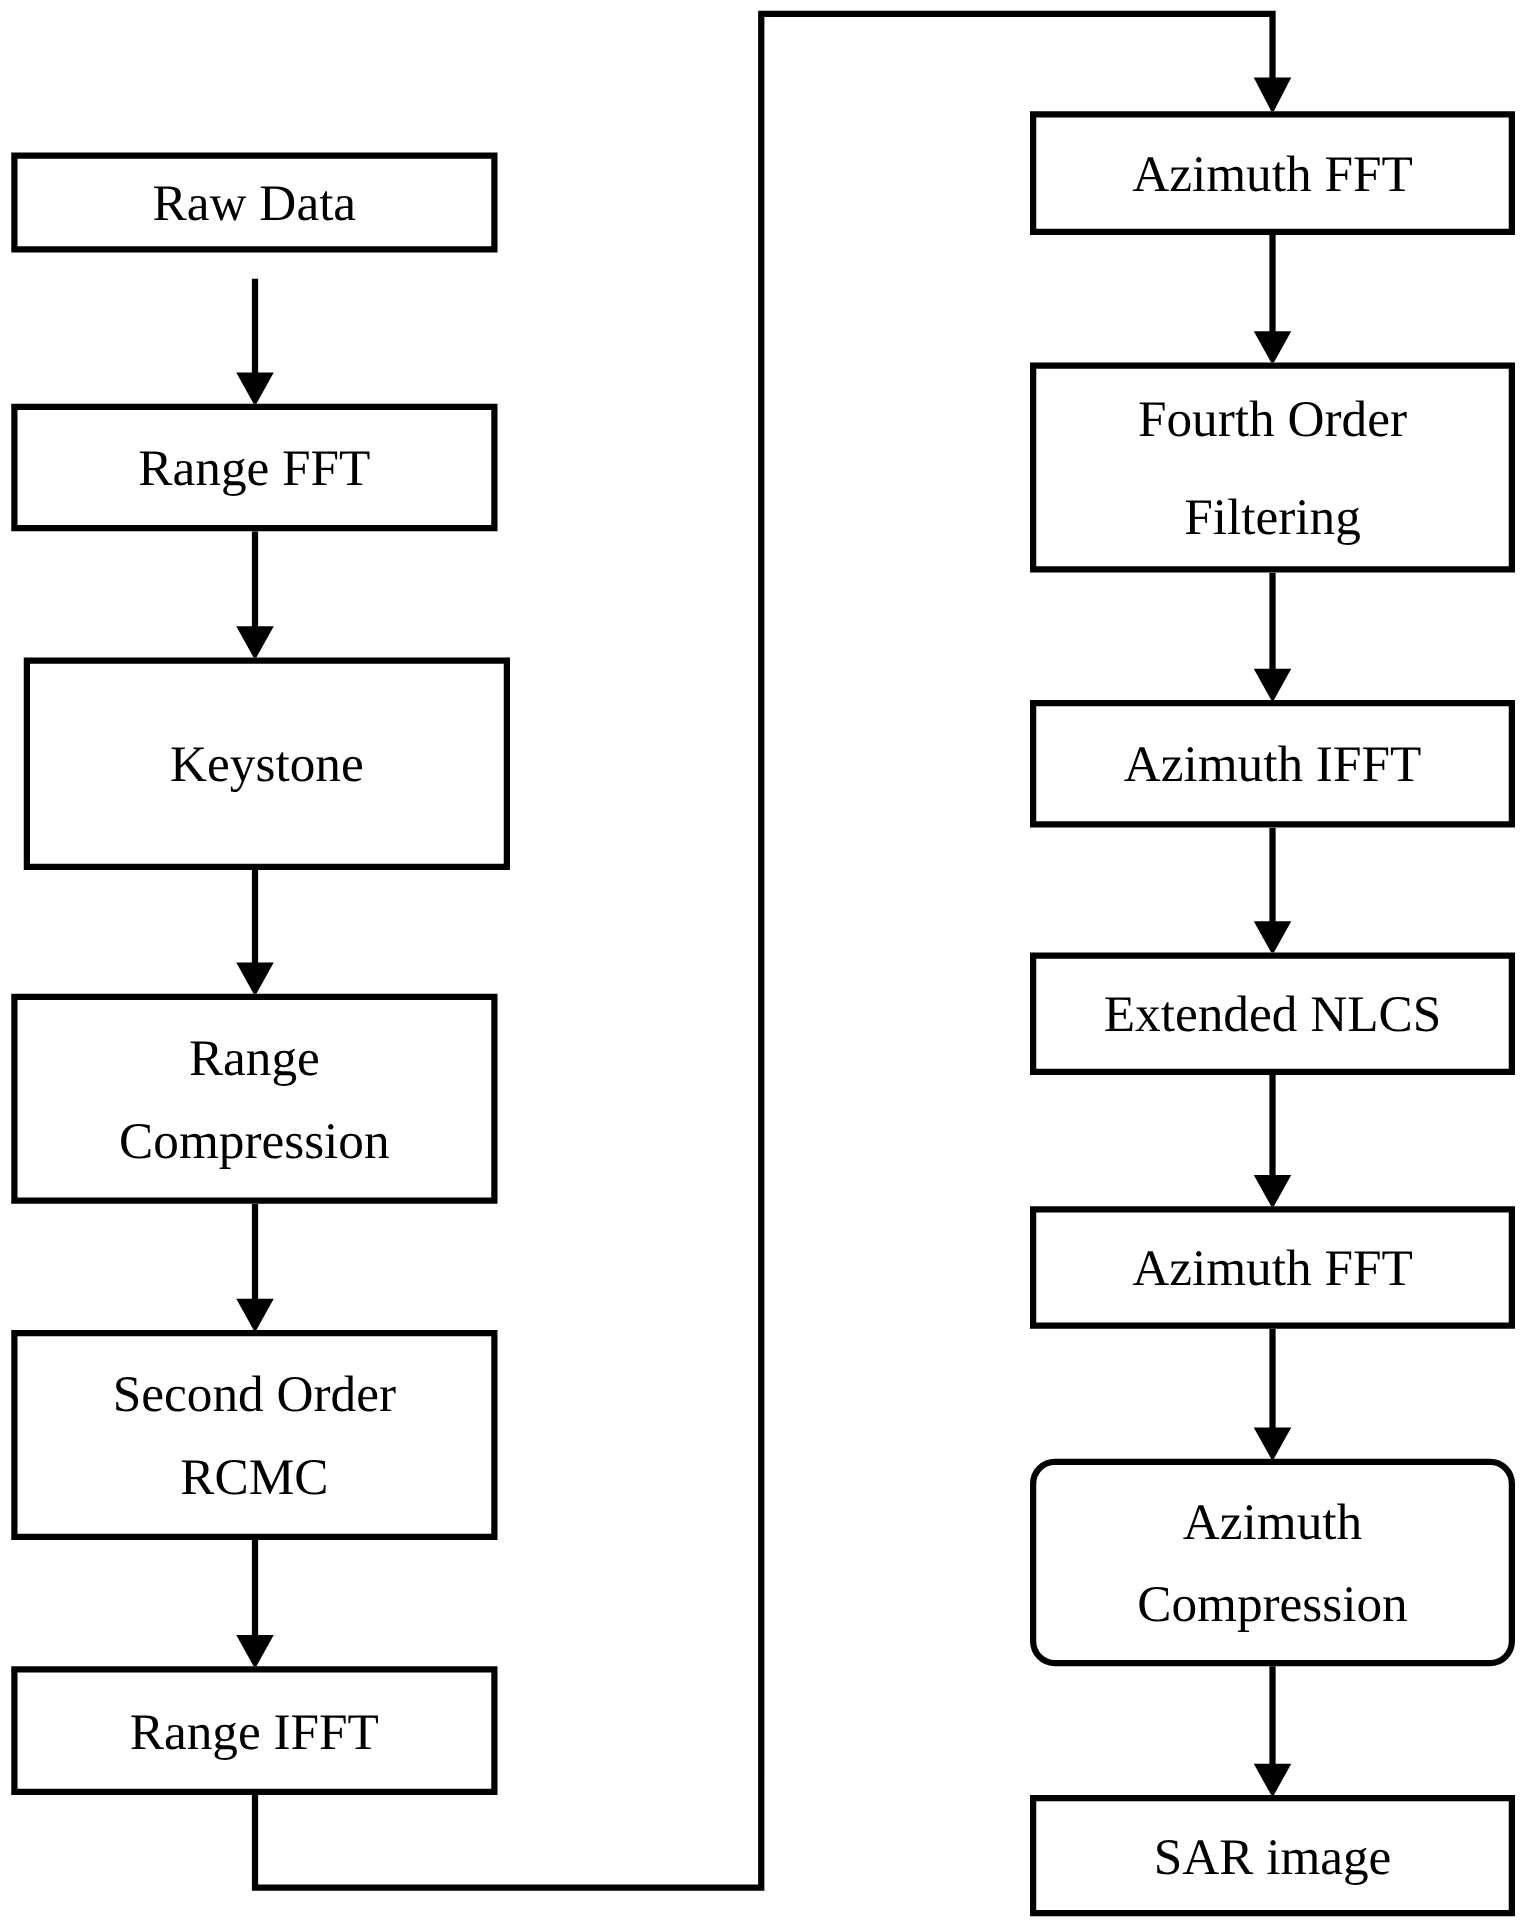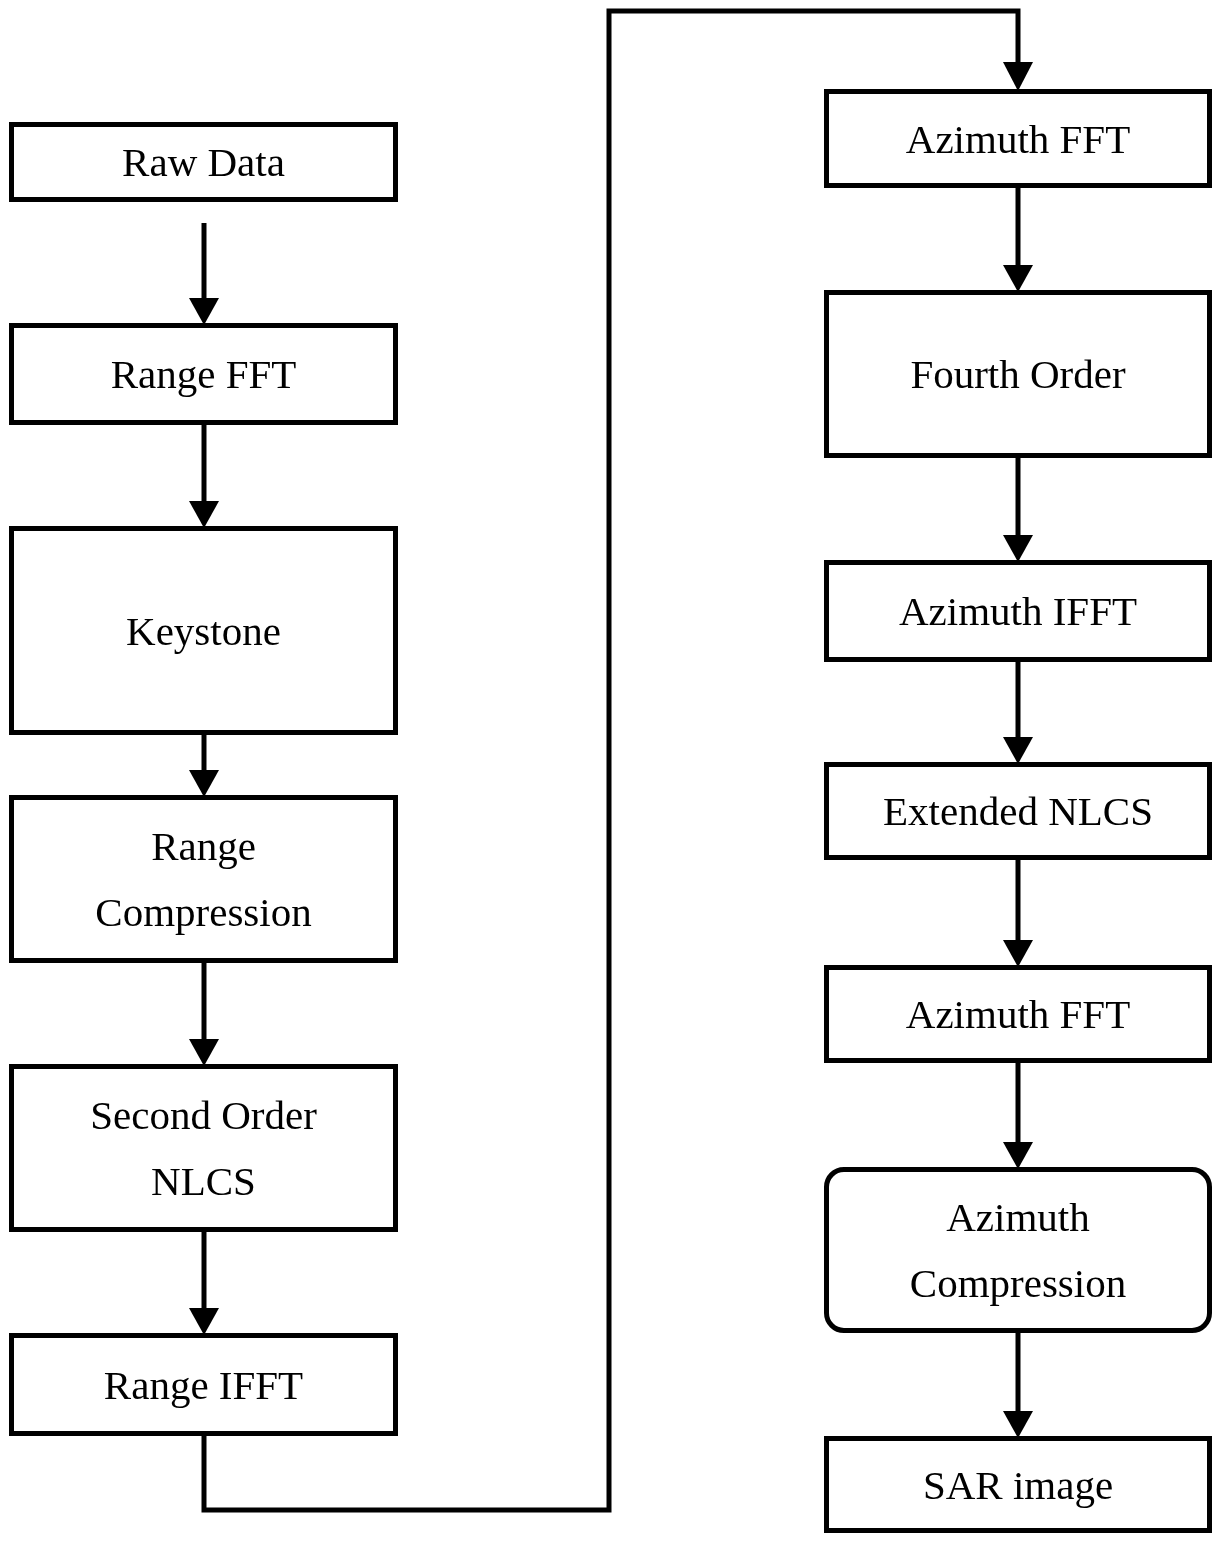--- a/index.html
+++ b/index.html
@@ -103,44 +103,45 @@
   </svg>
 
   <div class="node" style="left:9px; top:122px; width:389px; height:80px;">
     <span class="line">Raw Data</span>
   </div>
 
   <div class="node" style="left:9px; top:323px; width:389px; height:102px;">
     <span class="line">Range FFT</span>
   </div>
 
-  <div class="node" style="left:9px; top:526px; width:389px; height:209px;">
+  <div class="node" style="left:19px; top:526px; width:389px; height:170px;">
     <span class="line">Keystone</span>
   </div>
 
   <div class="node" style="left:9px; top:795px; width:389px; height:168px;">
     <span class="line">Range</span>
     <span class="line">Compression</span>
   </div>
 
   <div class="node" style="left:9px; top:1064px; width:389px; height:168px;">
     <span class="line">Second Order</span>
-    <span class="line">NLCS</span>
+    <span class="line">RCMC</span>
   </div>
 
   <div class="node" style="left:9px; top:1333px; width:389px; height:103px;">
     <span class="line">Range IFFT</span>
   </div>
 
   <div class="node" style="left:824px; top:89px; width:388px; height:99px;">
     <span class="line">Azimuth FFT</span>
   </div>
 
   <div class="node" style="left:824px; top:290px; width:388px; height:168px;gap:12px;">
     <span class="line">Fourth Order</span>
+    <span class="line">Filtering</span>
   </div>
 
   <div class="node" style="left:824px; top:560px; width:388px; height:102px;">
     <span class="line">Azimuth IFFT</span>
   </div>
 
   <div class="node" style="left:824px; top:762px; width:388px; height:98px;">
     <span class="line">Extended NLCS</span>
   </div>
 

